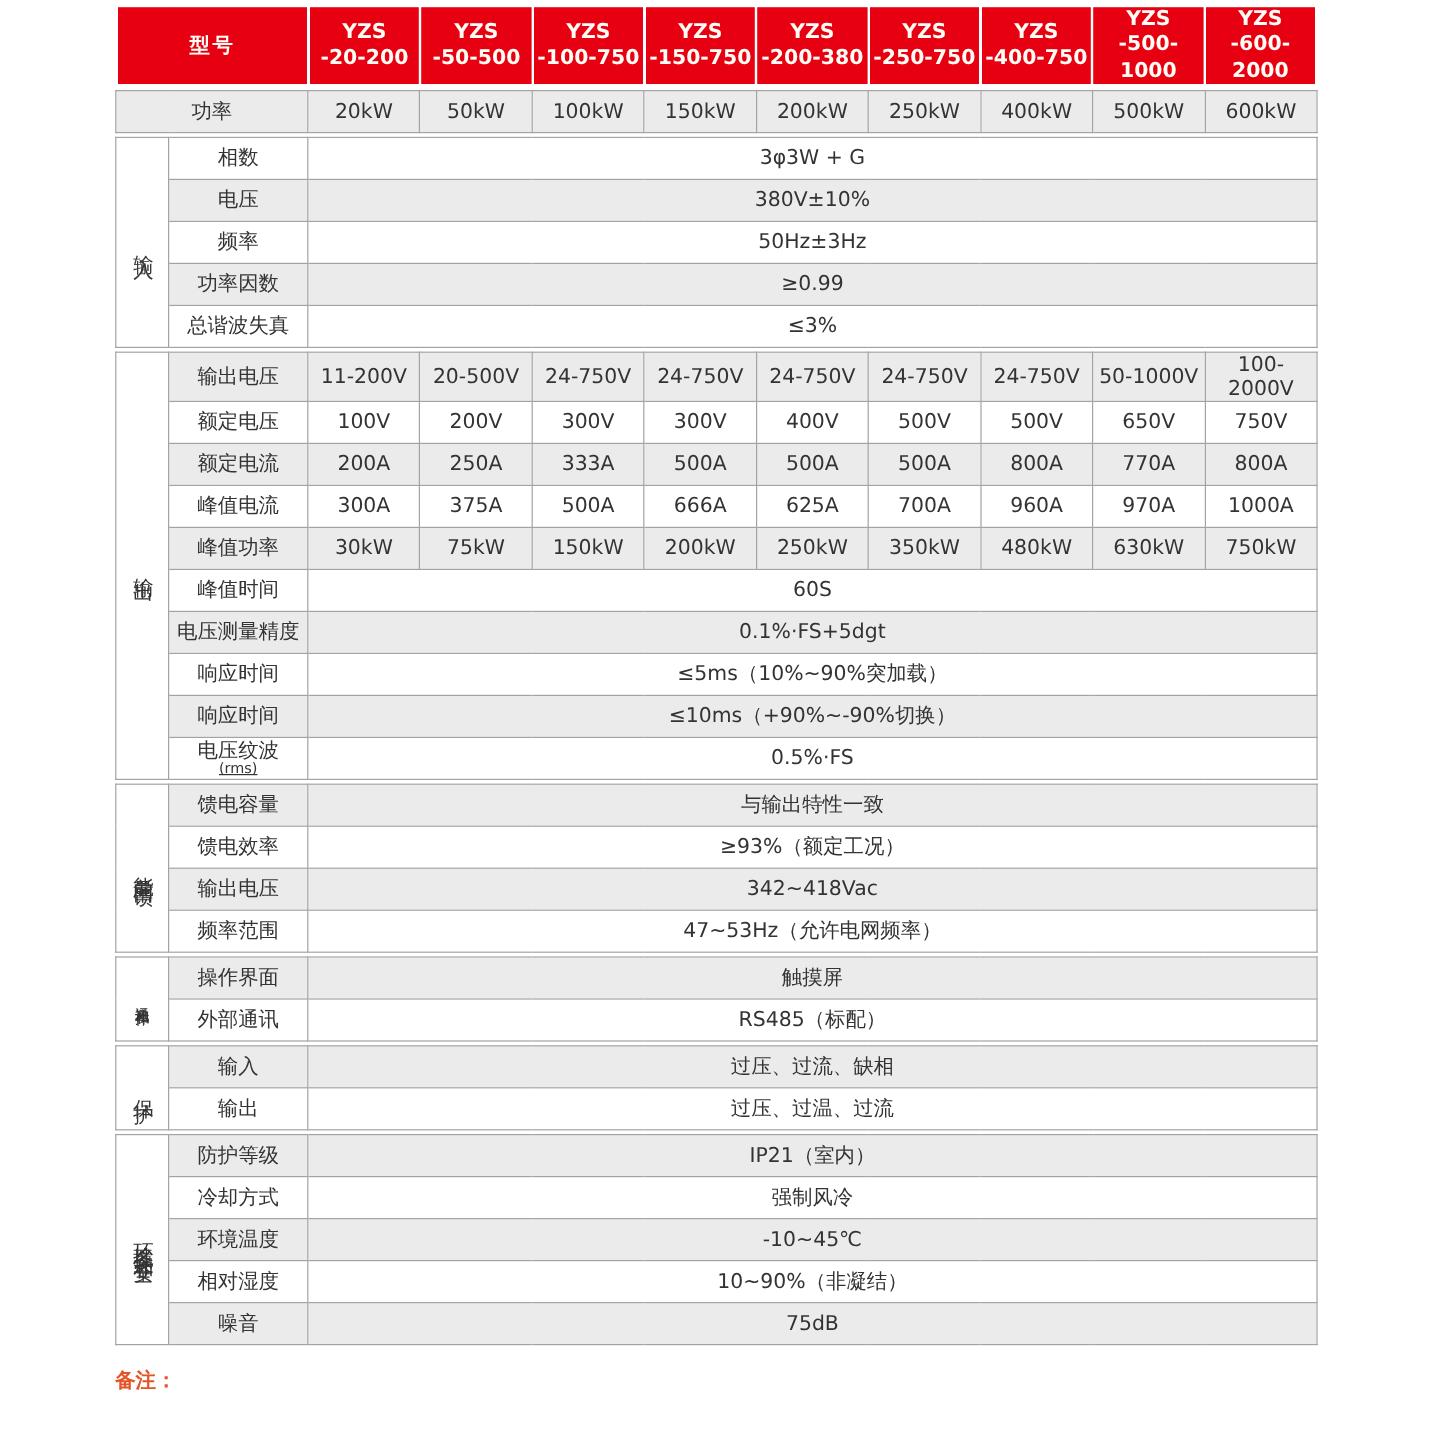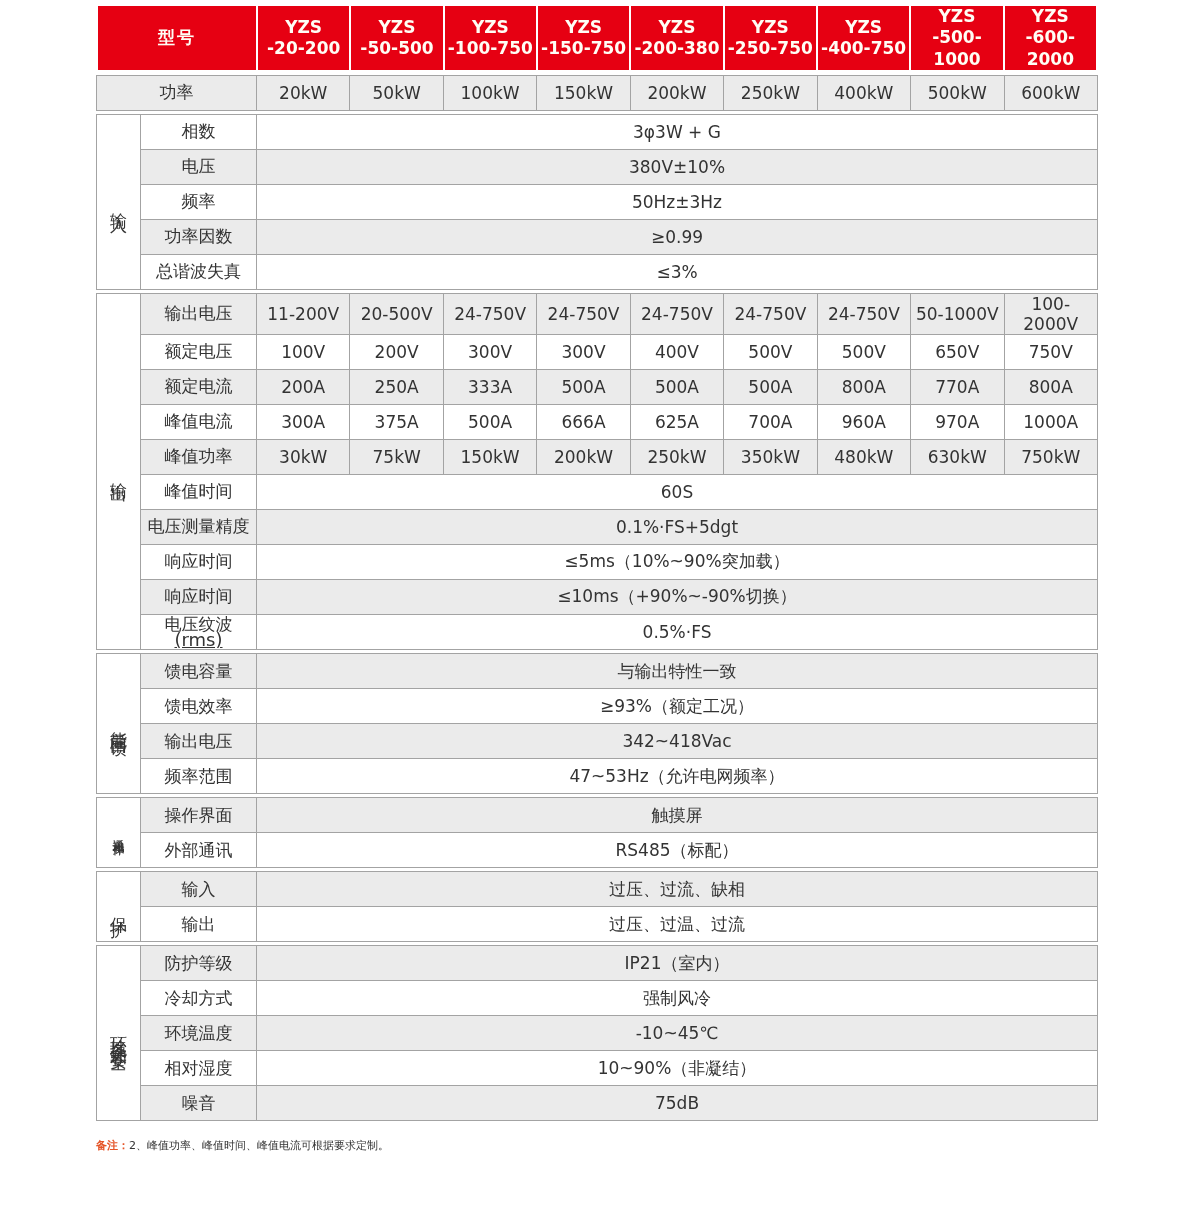--- a/index.html
+++ b/index.html
@@ -31,25 +31,25 @@
     font-size:17px; padding:0 2px; box-sizing:border-box; overflow:hidden;
   }
   tr.alt td { background:#ebebeb; }
   table.spec td.group { background:#ffffff; }
   .vert {
     writing-mode:vertical-rl; text-orientation:upright;
     margin:0 auto; line-height:1; letter-spacing:3px; font-size:17px;
   }
   .vert.sm { font-size:12px; letter-spacing:1px; }
   td.lbl { font-size:17px; }
-  .sub { font-size:18px; line-height:1; margin-top:-2px;text-decoration:underline; }
+  .sub { font-size:12px; line-height:1; margin-top:-2px;text-decoration:underline; }
   .lblmain { line-height:1.1; }
 
   
-  .notes { display:flex; margin-top:14px; font-size:11px; line-height:1.95; }
+  .notes { display:flex; margin-top:14px; font-size:17px; line-height:1.95; }
   .notes .tag { color:#e55427; font-weight:bold; white-space:nowrap; }
   .notes .items div { white-space:nowrap; }
 </style>
 </head>
 <body>
 
 <div class="sheet">
 
   <table class="hdr">
     <colgroup>
@@ -351,17 +351,16 @@
     <tr class="alt">
       <td class="lbl">噪音</td>
       <td colspan="9">75dB</td>
     </tr>
   </tbody>
     </table>
 
   <div class="notes">
     <div class="tag">备注：</div>
     <div class="items">
-      <div>2、峰值功率、峰值时间、峰值电流可根据要求定制。</div>
     </div>
   </div>
 
 </div>
 
 </body></html>

